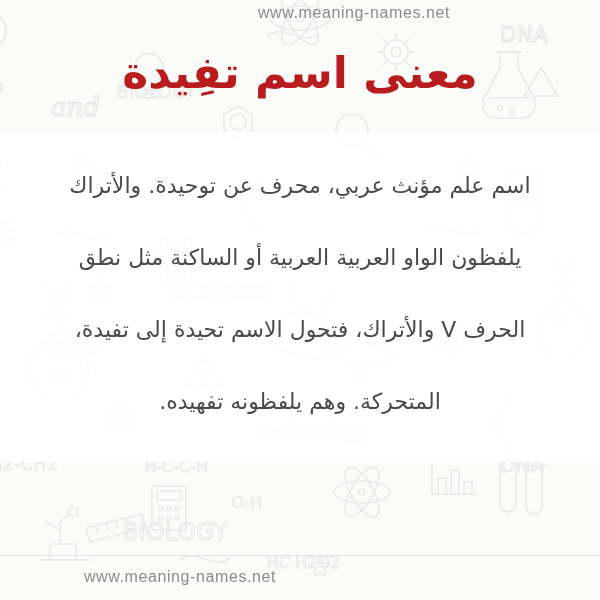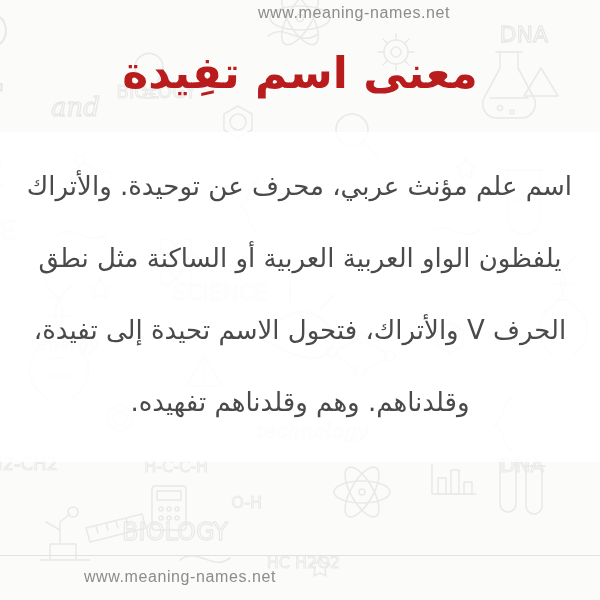--- a/index.html
+++ b/index.html
@@ -66,21 +66,21 @@
   
   .body-text {
     position: absolute;
     left: 0;
     right: 0;
     top: 150px;
     padding: 0 28px;
     direction: rtl;
     text-align: center;
     color: #4a4a4a;
-    font-size: 26px;
+    font-size: 22px;
     line-height: 72px;
   }
   .body-line {
     white-space: nowrap;
   }
 
   
   .watermark {
     position: absolute;
     left: 0;
@@ -300,21 +300,21 @@
   <div class="watermark watermark-top">
     <span>www.meaning-names.net</span>
   </div>
 
   <h1 class="title">معنى اسم تفِيدة</h1>
 
   <div class="body-text">
     <div class="body-line">اسم علم مؤنث عربي، محرف عن توحيدة. والأتراك</div>
     <div class="body-line">يلفظون الواو العربية العربية أو الساكنة مثل نطق</div>
     <div class="body-line">الحرف V والأتراك، فتحول الاسم تحيدة إلى تفيدة،</div>
-    <div class="body-line">وقلدناهم. وهم وقلدناهم تفهيده.</div>
+    <div class="body-line">المتحركة. وهم يلفظونه تفهيده.</div>
   </div>
 
   <div class="bottom-rule"></div>
   <div class="watermark watermark-bottom">
     <span>www.meaning-names.net</span>
   </div>
 
 </div>
 
 </body></html>

